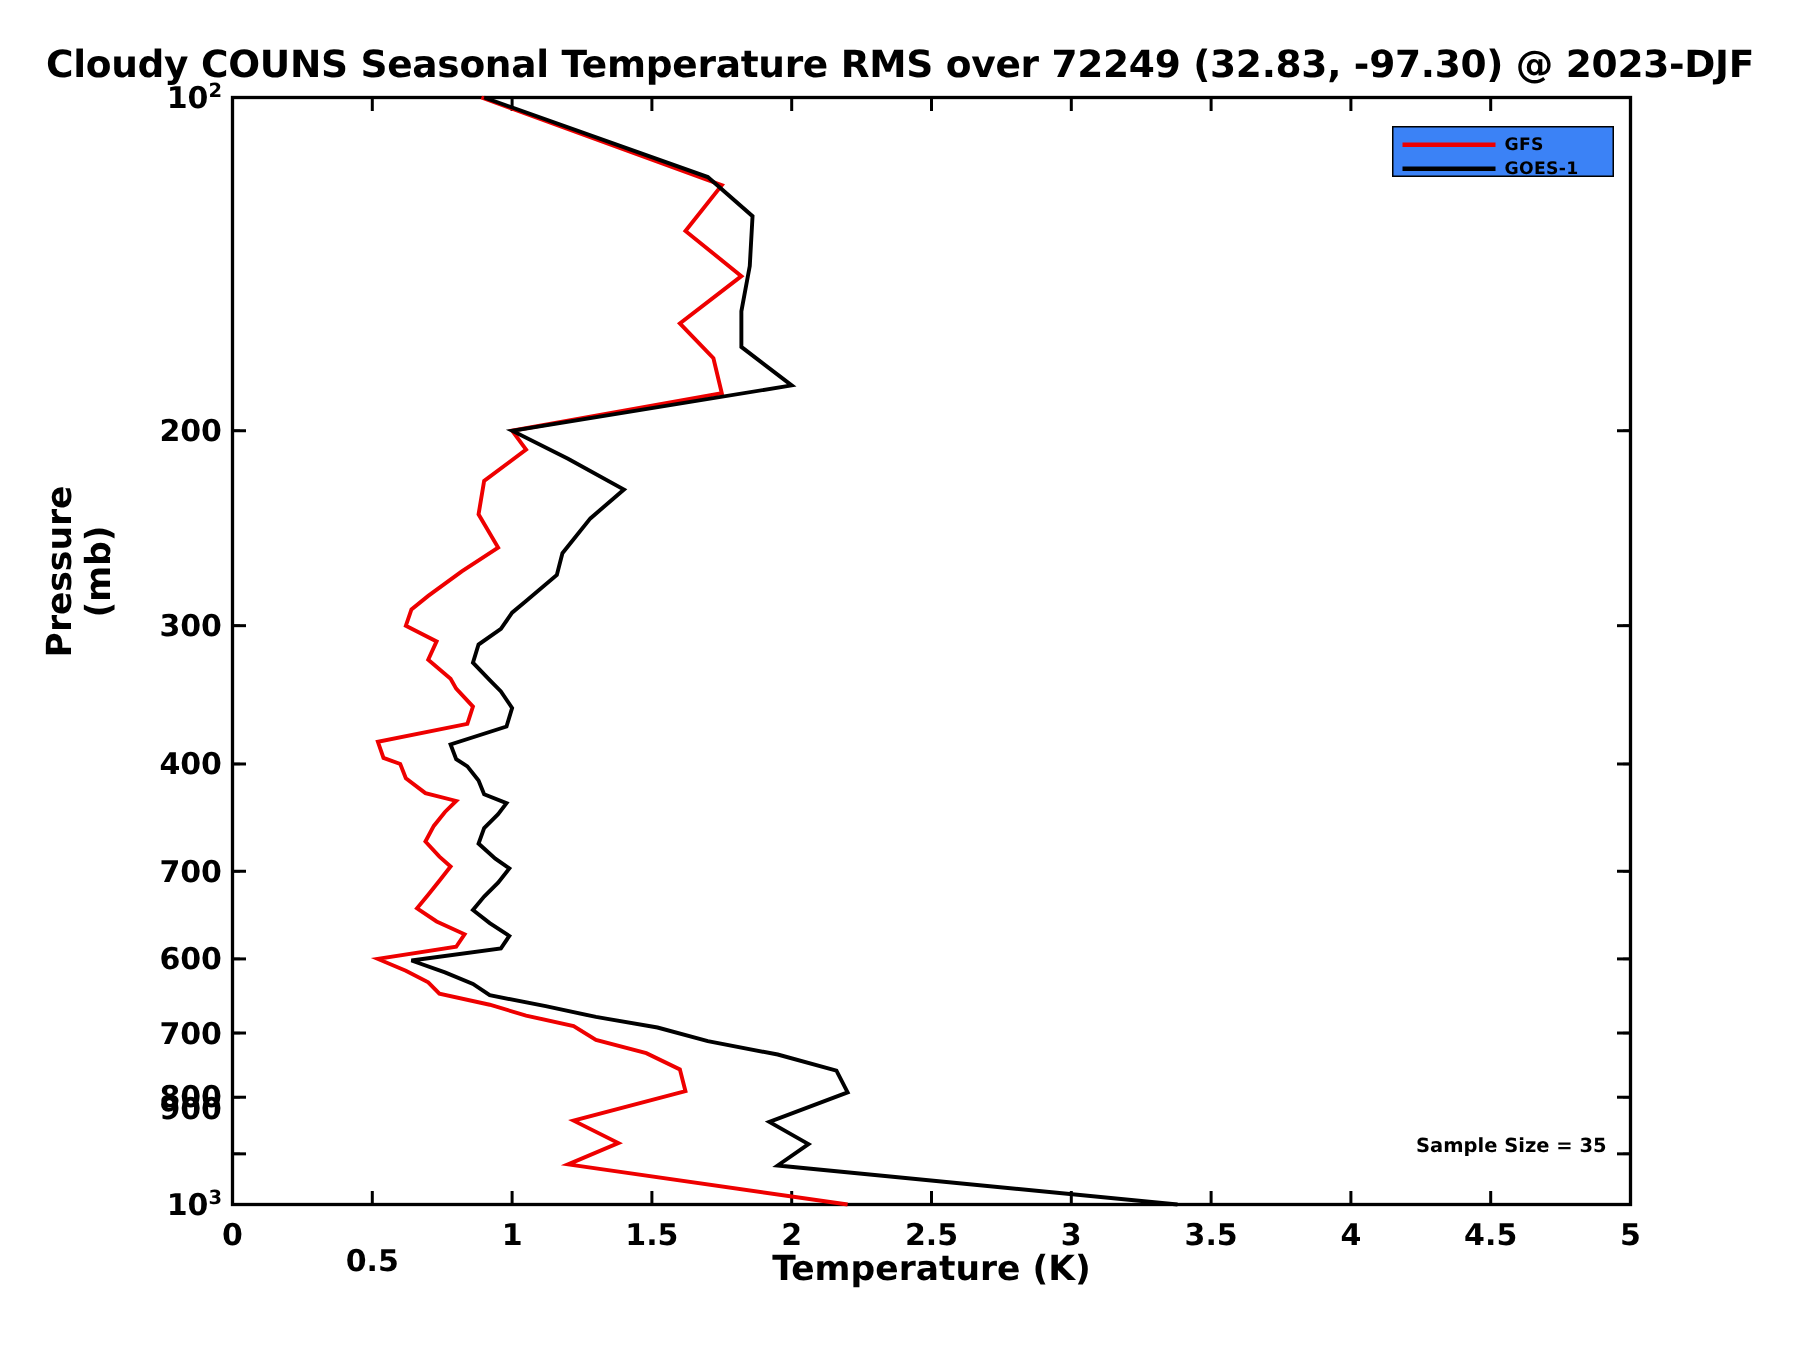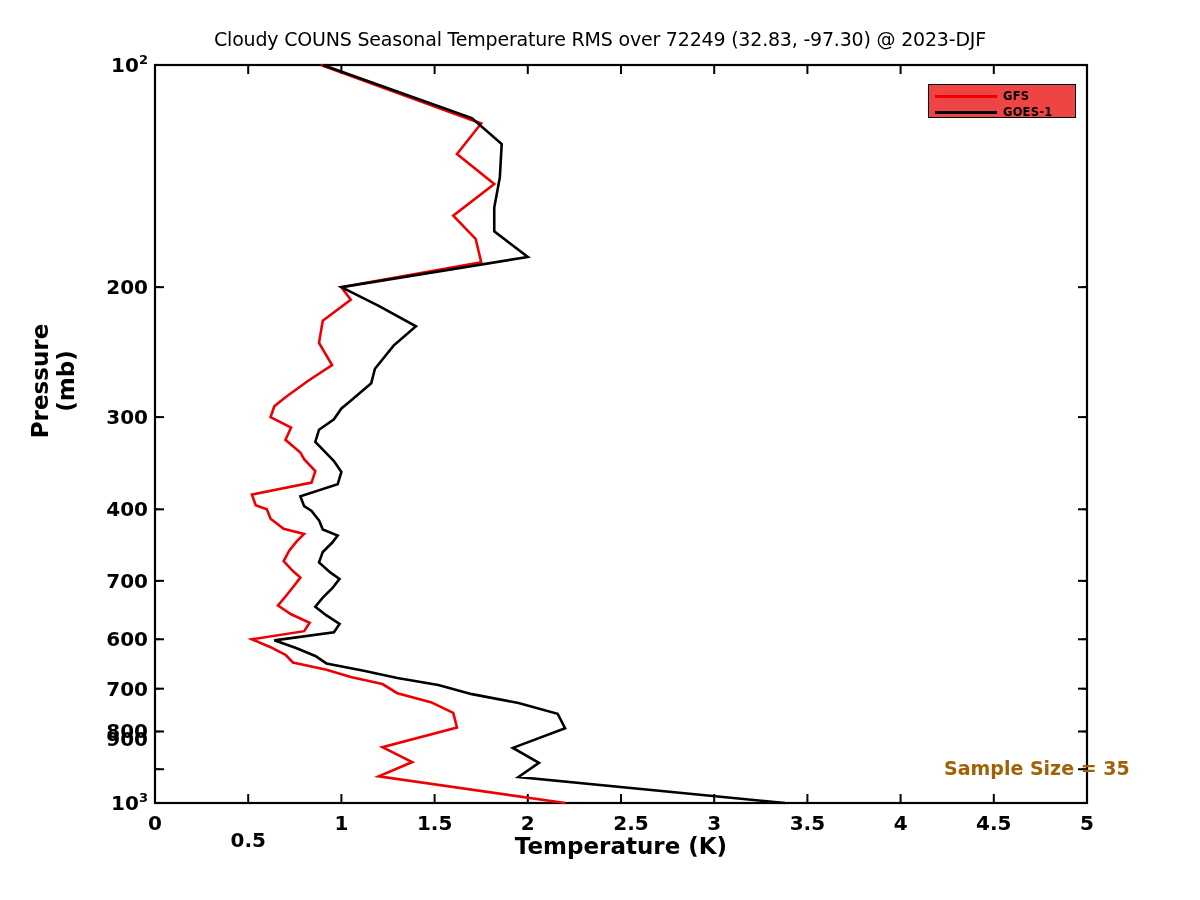--- a/index.html
+++ b/index.html
@@ -19,22 +19,22 @@
     height: 900px;
     background: #ffffff;
   }
   #chart-title {
     position: absolute;
     left: 0;
     top: 28px;
     width: 1200px;
     text-align: center;
     font-family: "DejaVu Sans", sans-serif;
-    font-size: 19px;
-    font-weight: normal;
+    font-size: 25px;
+    font-weight: bold;
     color: #000000;
     letter-spacing: -0.2px;
     white-space: nowrap;
   }
   #plot-svg {
     position: absolute;
     left: 0;
     top: 0;
   }
   #xlabel {
@@ -79,21 +79,21 @@
     vertical-align: super;
     line-height: 0;
   }
   #legend-box {
     position: absolute;
     left: 928px;
     top: 84px;
     width: 148px;
     height: 34px;
     border: 1.6px solid #000000;
-    background: #ef4444;
+    background: #3b82f6;
     box-sizing: border-box;
     padding-left: 28px;
   }
   .legend-row {
     position: absolute;
     left: 6px;
     height: 14px;
     display: flex;
     align-items: center;
   }
@@ -107,23 +107,23 @@
   .legend-text {
     font-size: 11.5px;
     font-weight: bold;
     color: #000000;
     letter-spacing: 0.2px;
   }
   #sample-size {
     position: absolute;
     left: 944px;
     top: 757px;
-    font-size: 19px;
-    font-weight: bold;
-    color: #a16207;
+    font-size: 13px;
+    font-weight: bold;
+    color: #000000;
     white-space: nowrap;
   }
 </style>
 </head>
 <body>
 
 <div id="figure">
 
   <div id="chart-title">Cloudy COUNS Seasonal Temperature RMS over 72249 (32.83, -97.30) @ 2023-DJF</div>
 
@@ -208,21 +208,21 @@
       <div class="tick-label ytick-label" style="top: 731.48px; left: 40px; width: 108px;">800</div>
       <div class="tick-label ytick-label" style="top: 739px; left: 40px; width: 108px;">900</div>
       <div class="tick-label ytick-label" style="top: 803px; left: 40px; width: 108px;">10<sup>3</sup></div>
     </div>
   <div id="xtick-container">
       <div class="tick-label xtick-label" style="left: 155px; top: 811px;">0</div>
       <div class="tick-label xtick-label" style="left: 248.2px; top: 811px; margin-top: 17px;">0.5</div>
       <div class="tick-label xtick-label" style="left: 341.4px; top: 811px;">1</div>
       <div class="tick-label xtick-label" style="left: 434.6px; top: 811px;">1.5</div>
       <div class="tick-label xtick-label" style="left: 527.8px; top: 811px;">2</div>
-      <div class="tick-label xtick-label" style="left: 621px; top: 811px; margin-left: 10px;">2.5</div>
+      <div class="tick-label xtick-label" style="left: 621px; top: 811px;">2.5</div>
       <div class="tick-label xtick-label" style="left: 714.2px; top: 811px;">3</div>
       <div class="tick-label xtick-label" style="left: 807.4px; top: 811px;">3.5</div>
       <div class="tick-label xtick-label" style="left: 900.6px; top: 811px;">4</div>
       <div class="tick-label xtick-label" style="left: 993.8px; top: 811px; text-align: right;">4.5</div>
       <div class="tick-label xtick-label" style="left: 1087px; top: 811px;">5</div>
     </div>
 
   <div id="xlabel">Temperature (K)</div>
   <div id="ylabel">Pressure (mb)</div>
 

